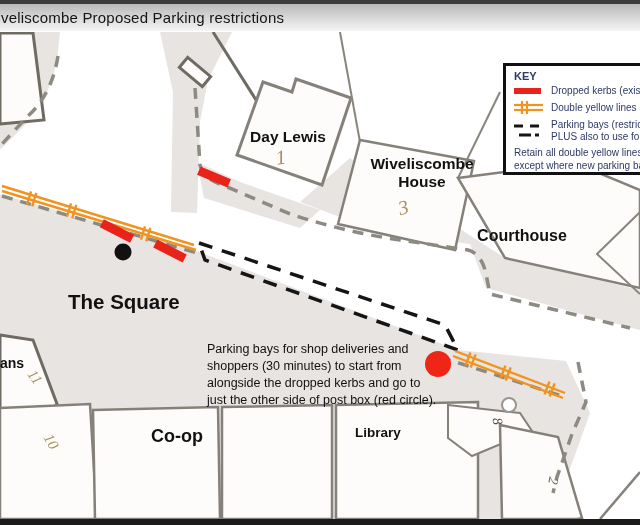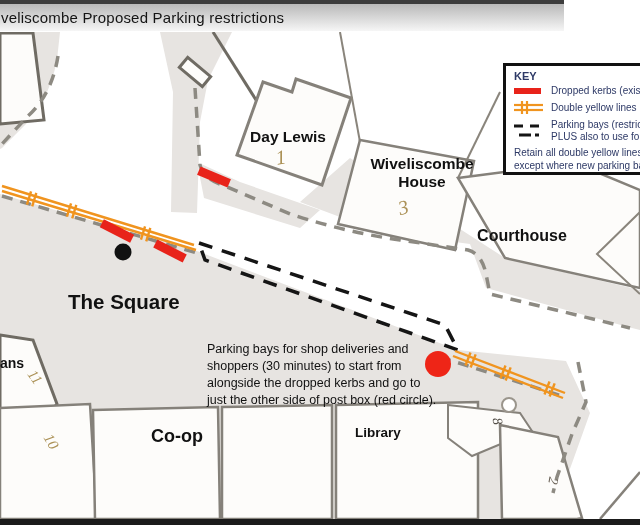--- a/index.html
+++ b/index.html
@@ -2,21 +2,21 @@
 <html><head>
 <meta charset="utf-8">
 <style>
   html,body{margin:0;padding:0;}
   body{
     width:640px;height:525px;overflow:hidden;position:relative;
     background:#ffffff;font-family:"Liberation Sans",sans-serif;
   }
   
   .title-bar{
-    position:absolute;left:0;top:0;width:564px;height:31px;
+    position:absolute;left:0;top:0;width:640px;height:31px;
     background:linear-gradient(#b9b9b9,#f6f6f6);
     border-top:4px solid #3c3c3c;box-sizing:border-box;
   }
   .title-bar .title-text{
     position:absolute;left:1px;top:5px;font-size:15px;color:#141414;
     letter-spacing:.2px;white-space:nowrap;
   }
   
   .map-wrap{position:absolute;left:0;top:32px;width:640px;height:487px;text-align:center;}
   svg{display:block;}

